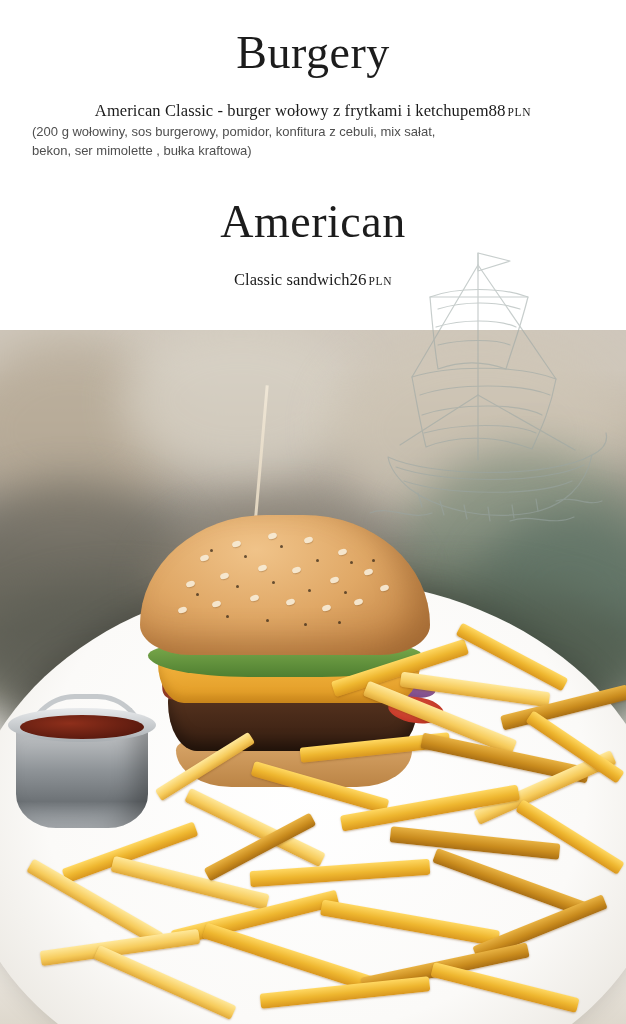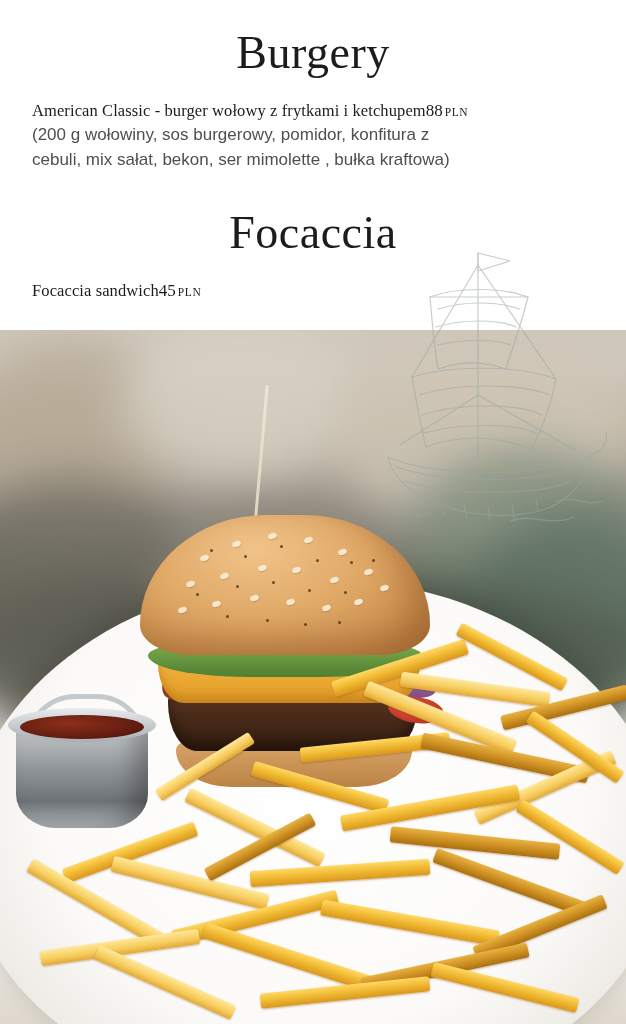--- a/index.html
+++ b/index.html
@@ -223,21 +223,21 @@
     font-weight: 400;
   }
   .item {
     position: relative;
     padding: 0 32px;
     margin-top: 22px;
   }
   .item-head {
     display: flex;
     align-items: baseline;
-    justify-content: flex-start;
+    justify-content: center;
   }
   .item-name {
     font-family: "Liberation Serif", serif;
     font-size: 16.5px;
     color: #1b1b1b;
     font-weight: 400;
     letter-spacing: .1px;
   }
   .item-price {
     font-family: "Liberation Serif", serif;
@@ -245,21 +245,21 @@
     color: #1b1b1b;
     white-space: nowrap;
   }
   .item-price .cur {
     font-size: 11.5px;
     letter-spacing: .6px;
     margin-left: 2px;
   }
   .item-desc {
     font-family: "Liberation Sans", sans-serif;
-    font-size: 17px;
+    font-size: 13px;
     line-height: 1.45;
     color: #4f4f4f;
     max-width: 430px;
     margin-top: 2px;
   }
 </style>
 </head>
 <body>
 
 <div class="page">
@@ -414,25 +414,25 @@
     <div class="item">
       <div class="item-head">
         <span class="item-name">American Classic - burger wołowy z frytkami i ketchupem</span>
         <span class="item-price">
           <span>88</span><span class="cur">PLN</span>
         </span>
       </div>
       <div class="item-desc">(200 g wołowiny, sos burgerowy, pomidor, konfitura z cebuli, mix sałat, bekon, ser mimolette , bułka kraftowa)</div>
     </div>
 
-    <h1 class="section-title focaccia">Focaccia</h1>
+    <h1 class="section-title focaccia">American</h1>
 
     <div class="item">
       <div class="item-head">
-        <span class="item-name">Focaccia sandwich</span>
+        <span class="item-name">Classic sandwich</span>
         <span class="item-price">
-          <span>45</span><span class="cur">PLN</span>
+          <span>26</span><span class="cur">PLN</span>
         </span>
       </div>
     </div>
 
   </div>
 </div>
 
 </body></html>

